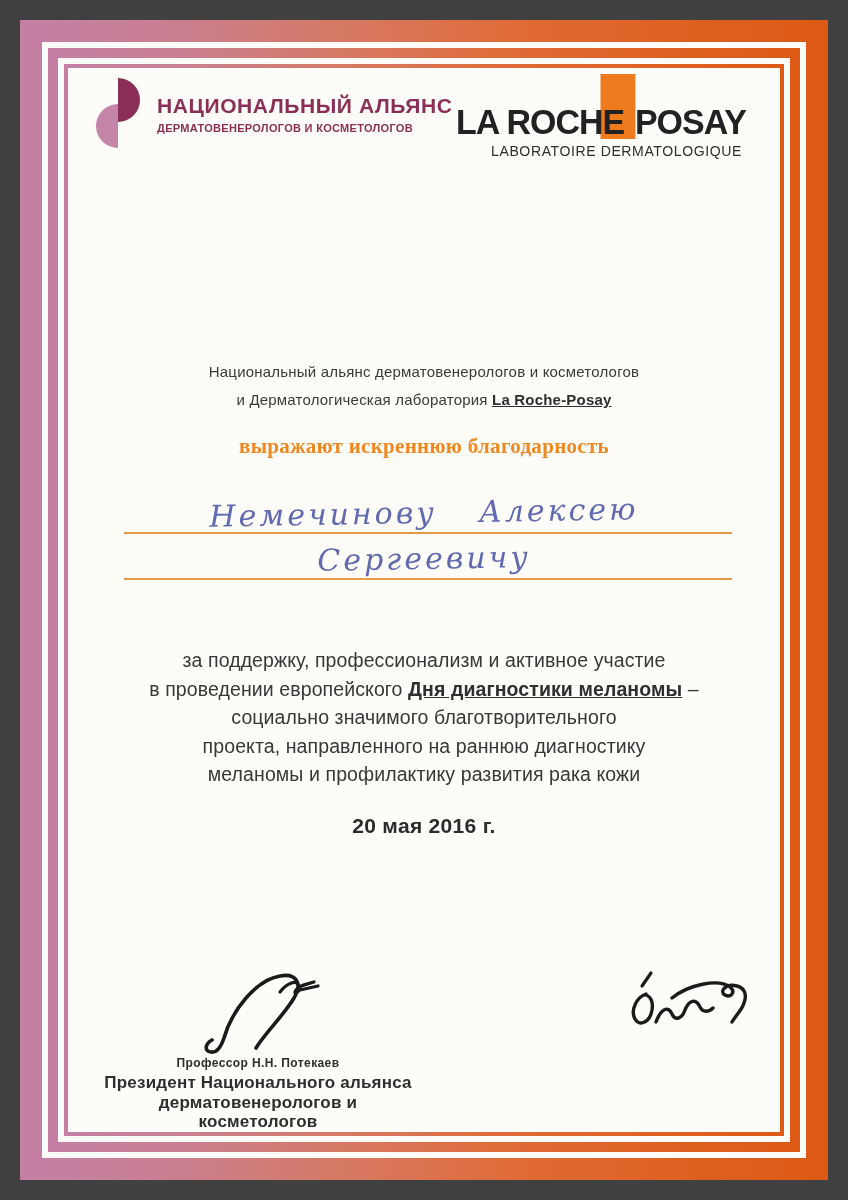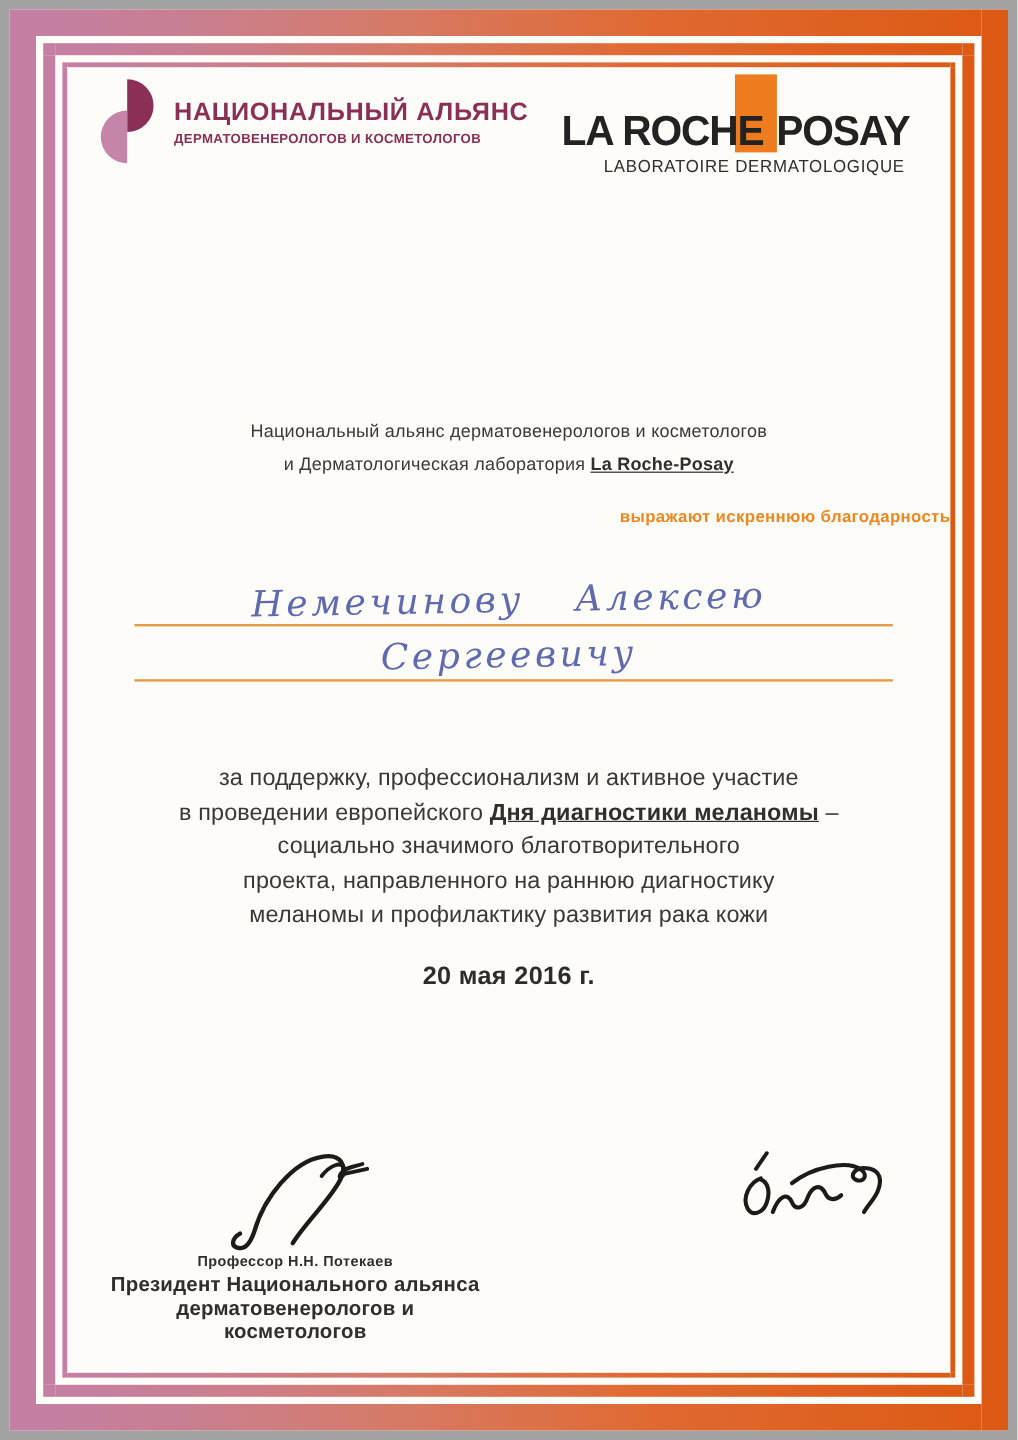--- a/index.html
+++ b/index.html
@@ -5,22 +5,22 @@
   * { margin: 0; padding: 0; box-sizing: border-box; }
   html, body { width: 848px; height: 1200px; }
   body {
     font-family: "Liberation Sans", sans-serif;
     background: #f6f3ee;
     position: relative;
     overflow: hidden;
   }
   .page {
     position: absolute; inset: 0;
-    background: #a3a3a3;
-    padding: 8px;
+    background: #404040;
+    padding: 20px;
   }
   .frame {
     border-style: solid;
     border-image: linear-gradient(90deg,#c47fa3 0%,#c97f92 16%,#d67a67 38%,#e06a33 64%,#dd5a15 100%) 1;
     background: #fdfcf8;
     width: 100%; height: 100%;
   }
   .frame-outer { border-width: 22px; padding: 6px; }
   .frame-mid   { border-width: 10px; padding: 6px; }
   .frame-inner { border-width: 4px; position: relative; }
@@ -61,22 +61,23 @@
   }
 
   
   .intro {
     position: absolute; top: 290px; left: 0; right: 0;
     text-align: center; font-size: 15px; line-height: 28px; color: #3a3a3a;
     letter-spacing: 0.2px;
   }
   .thanks {
     position: absolute; top: 366px; left: 0; right: 0;
-    text-align: right; font-size: 14px; font-weight: 700; color: #f0871f;
+    text-align: center; font-size: 21px; font-weight: 700; color: #f0871f;
     letter-spacing: 0.3px;
+    font-family: Liberation Serif, serif;
   }
   .rule {
     position: absolute; left: 56px; right: 48px; height: 2px; background: #e79a44;
   }
   .rule-1 { top: 464px; }
   .rule-2 { top: 510px; }
   .handwriting {
     position: absolute; left: 0; right: 0; text-align: center;
     font-family: "DejaVu Serif", serif; font-style: italic;
     color: #5f6ab0; font-size: 30px; letter-spacing: 3px;

